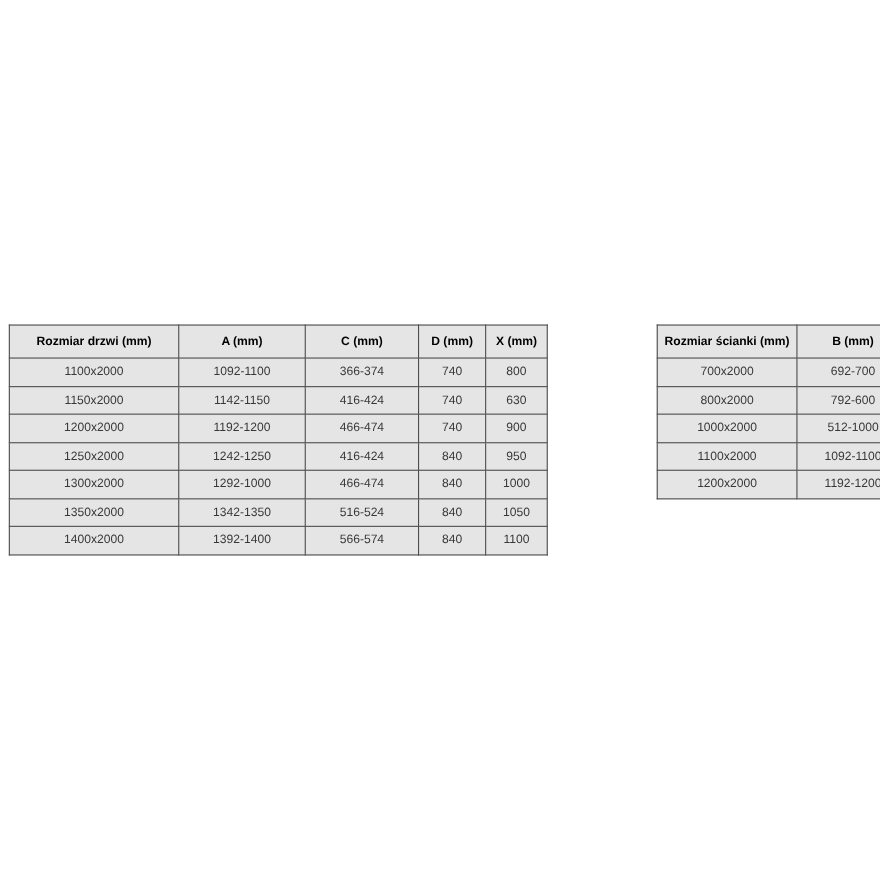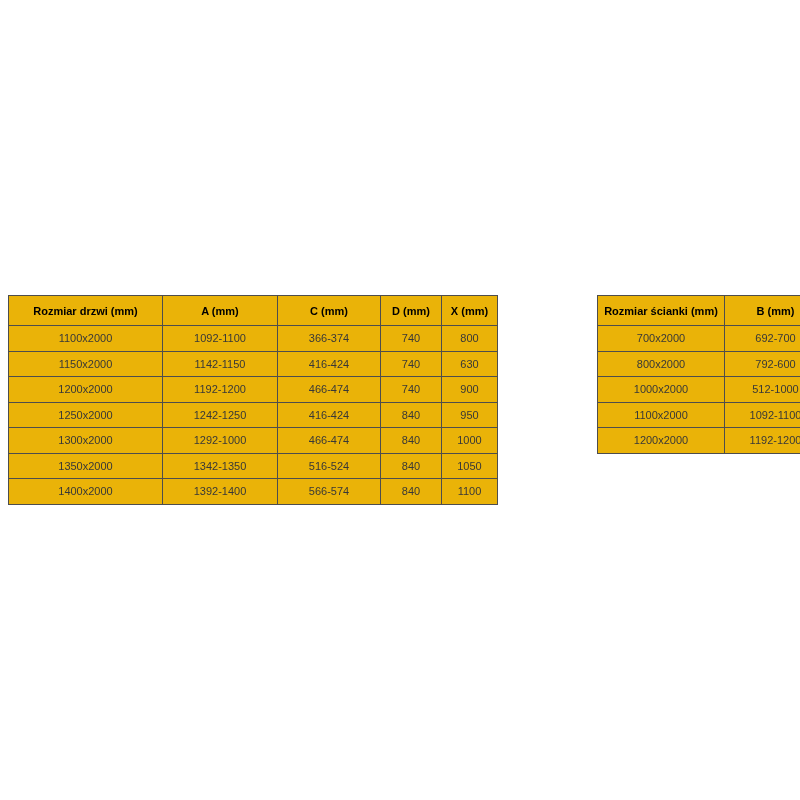--- a/index.html
+++ b/index.html
@@ -10,21 +10,21 @@
     width: 800px;
     height: 800px;
     background: #ffffff;
     position: relative;
     font-family: "Liberation Sans", sans-serif;
   }
   table {
     border-collapse: collapse;
     position: absolute;
     table-layout: fixed;
-    background: #eab308;
+    background: #e5e5e5;
   }
   th, td {
     border: 1px solid #4d4d4d;
     text-align: center;
     vertical-align: middle;
     padding: 0;
     font-size: 11px;
     color: #383838;
     overflow: hidden;
     white-space: nowrap;

